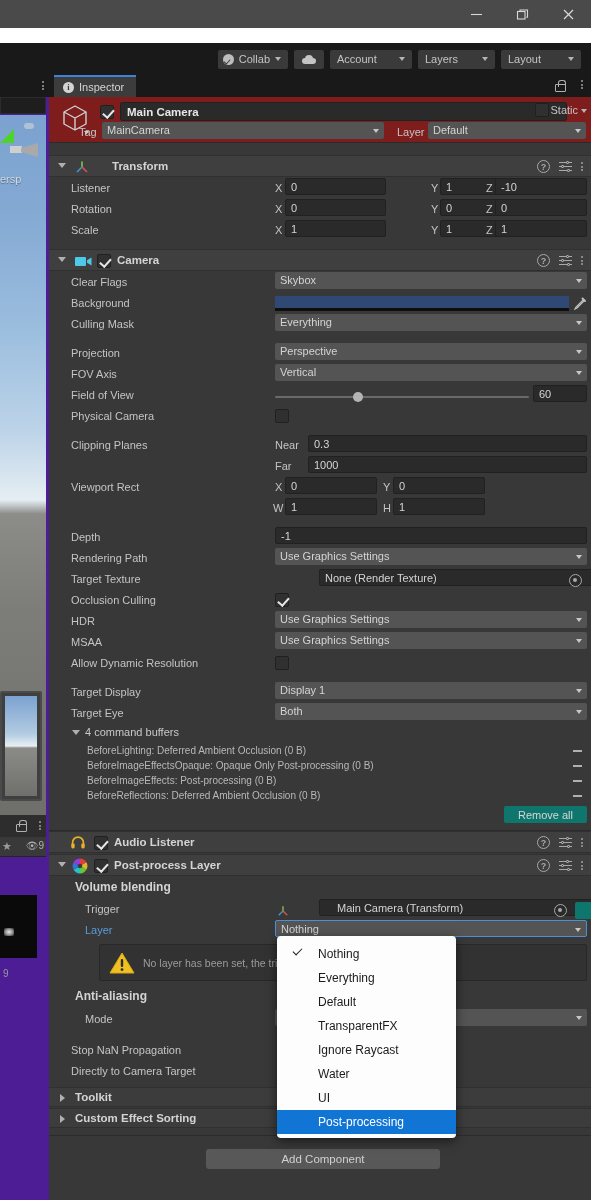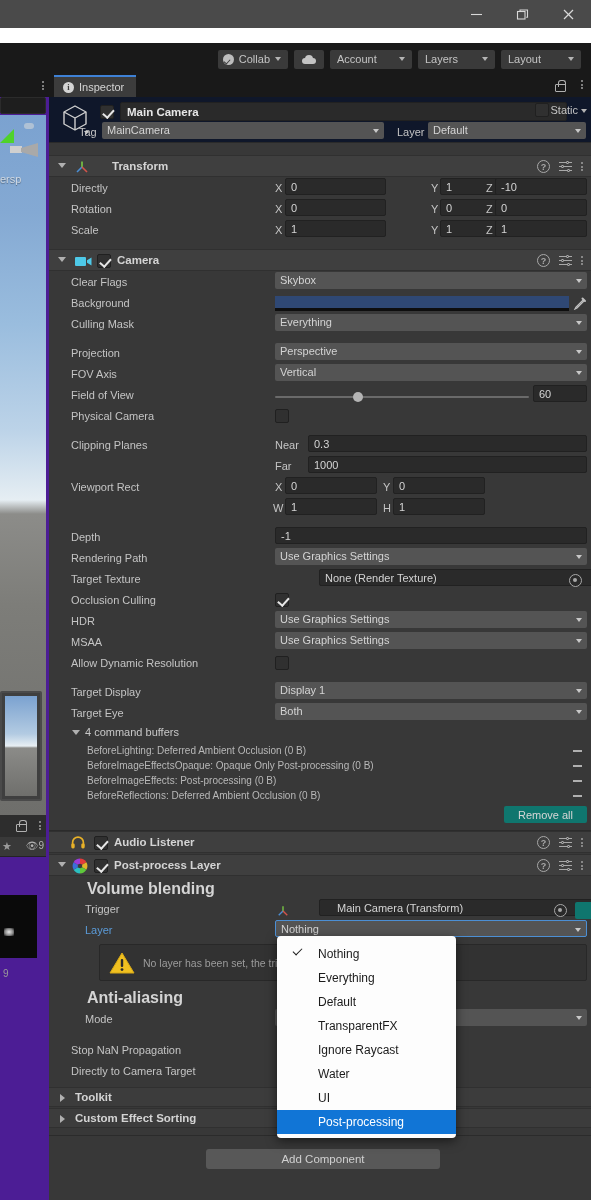--- a/index.html
+++ b/index.html
@@ -94,21 +94,21 @@
 
   .lock-ic { width:11px; height:12px; position:relative; display:inline-block; }
   .lock-ic:before { content:""; position:absolute; left:1px; bottom:0; width:9px; height:6px;
                     border:1.3px solid #b0b0b0; border-radius:1px; }
   .lock-ic:after { content:""; position:absolute; left:3.5px; top:0; width:6px; height:6px;
                    border:1.3px solid #b0b0b0; border-bottom:none; border-radius:3px 3px 0 0; }
   .kebab { display:flex; flex-direction:column; gap:1.5px; align-items:center; }
   .kebab i { width:2px;height:2px;background:#a0a0a0;border-radius:50%; display:block;}
 
   
-  .obj-head { position:absolute; left:0; top:22px; width:542px; height:46px; background:#0f172a;
+  .obj-head { position:absolute; left:0; top:22px; width:542px; height:46px; background:#7f1d1d;
               border-bottom:1px solid #2a2a2a; }
   .cube-ic { position:absolute; left:12px; top:6px; width:30px; height:32px; }
   .name-check { position:absolute; left:51px; top:8px; }
   .chk { width:14px; height:14px; background:#303030; border:1px solid #202020; border-radius:2px;
          position:relative; display:inline-block; vertical-align:middle; }
   .chk.on:after { content:""; position:absolute; left:3.5px; top:1px; width:4.5px; height:9px;
                   border:solid #e6e6e6; border-width:0 2px 2px 0; transform:rotate(42deg); }
   .name-field { position:absolute; left:71px; top:5px; width:447px; height:19px; background:#2a2a2a;
                 border:1px solid #212121; border-radius:2px; color:#e6e6e6; font-size:11.5px;
                 font-weight:bold; padding:3px 0 0 6px; }
@@ -161,21 +161,21 @@
   .objfield { position:absolute; height:17px; background:#2a2a2a; border:1px solid #212121;
               border-radius:2px; color:#d4d4d4; font-size:11px; padding:2px 20px 0 5px;margin-left:44px; }
   .objdot { position:absolute; width:13px; height:13px; border-radius:50%; border:1.4px solid #a8a8a8; }
   .objdot:after{content:"";position:absolute;left:3.2px;top:3.2px;width:4.2px;height:4.2px;
                 background:#a8a8a8;border-radius:50%;}
   .btn { position:absolute; height:17px; background:#0f766e; border-radius:2px; color:#d6d6d6;
          font-size:11px; display:flex; align-items:center; justify-content:center; }
   .cb-row { position:absolute; left:0; width:542px; height:15px; font-size:10px; color:#b8b8b8; }
   .cb-row .cbt { position:absolute; left:38px; top:1px; }
   .cb-row .minus { position:absolute; right:9px; top:6px; width:9px; height:1.5px; background:#b0b0b0; }
-  .sec-hdr { position:absolute; left:38px; font-size:16px; font-weight:bold; color:#d4d4d4; }
+  .sec-hdr { position:absolute; left:26px; font-size:12px; font-weight:bold; color:#d4d4d4; }
 
   
   .warn { position:absolute; background:#323232; border:1px solid #282828; border-radius:2px; }
   .warn-txt { position:absolute; font-size:10.5px; color:#9c9c9c; }
 
   
   .popup { position:absolute; background:#fdfdfd; border-radius:4px;
            box-shadow:0 3px 11px rgba(0,0,0,.55); overflow:hidden; padding:6px 0 4px 0; }
   .popup-item { height:24px; display:flex; align-items:center; color:#1b1b1b; font-size:12px;
                 padding-left:41px; position:relative; }
@@ -349,21 +349,21 @@
           </span>
         <span class="kebab">
             <i></i>
             <i></i>
             <i></i>
           </span>
       </span>
     </div>
 
     <div class="row" style="top:103px">
-      <span class="lbl">Directly</span>
+      <span class="lbl">Listener</span>
       <span class="axl" style="left:226px">X</span>
       <div class="fld" style="left:236px;width:101px">0</div>
       <span class="axl" style="left:382px">Y</span>
       <div class="fld" style="left:391px;width:101px">1</div>
       <span class="axl" style="left:437px">Z</span>
       <div class="fld" style="left:446px;width:92px">-10</div>
     </div>
     <div class="row" style="top:124px">
       <span class="lbl">Rotation</span>
       <span class="axl" style="left:226px">X</span>

